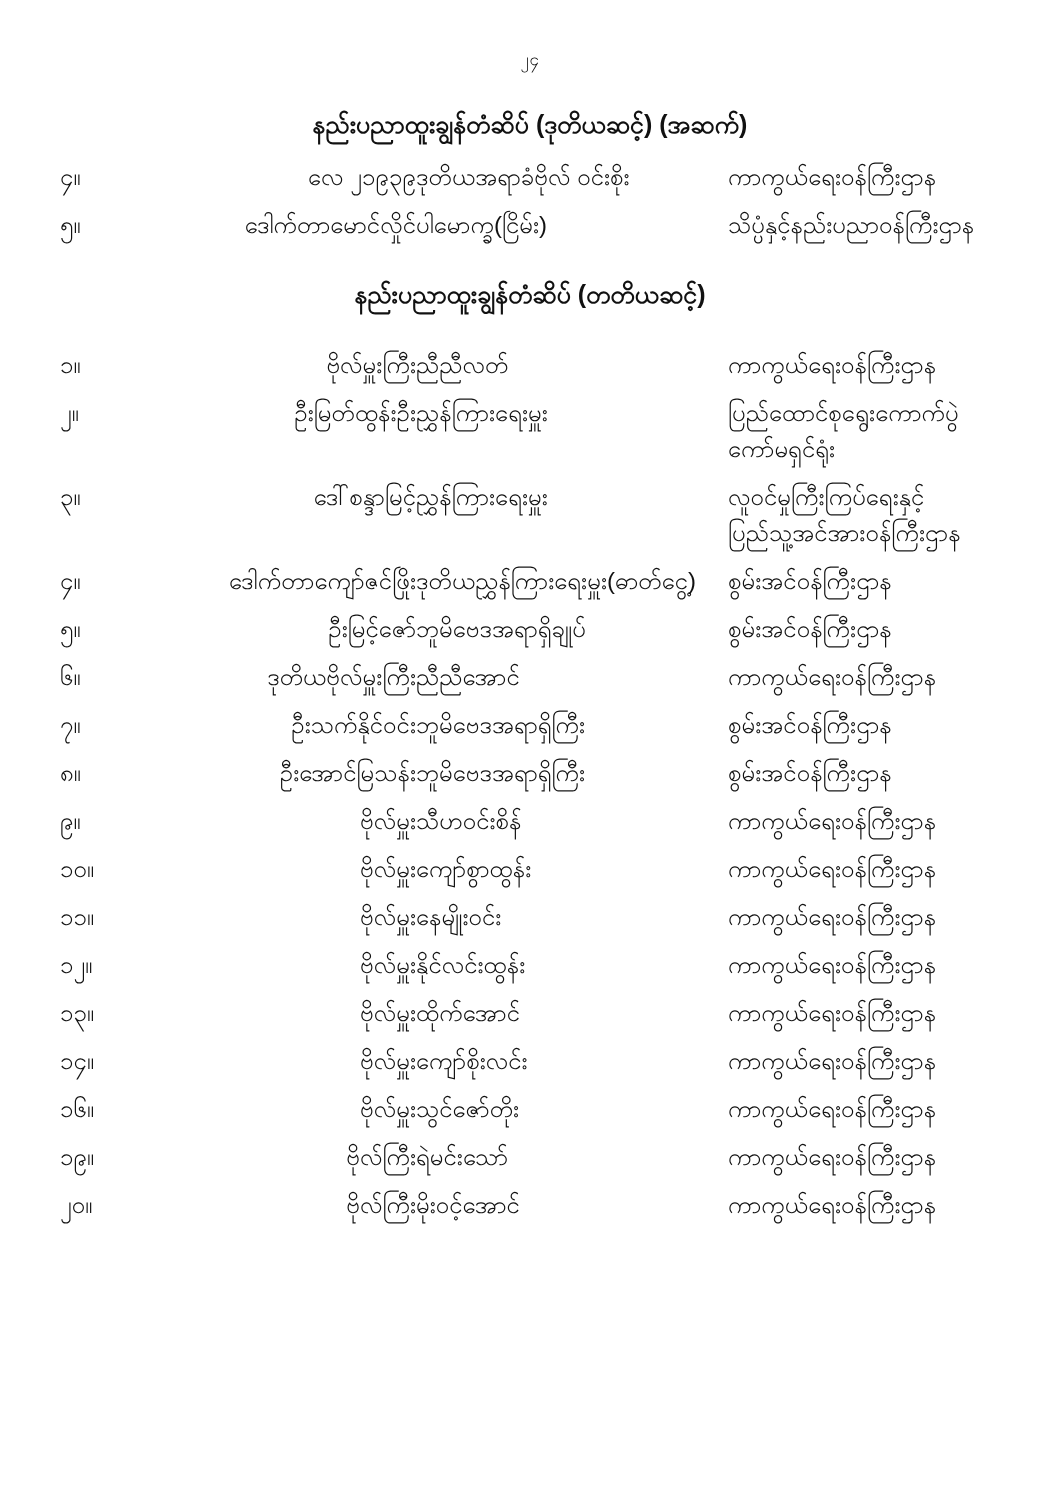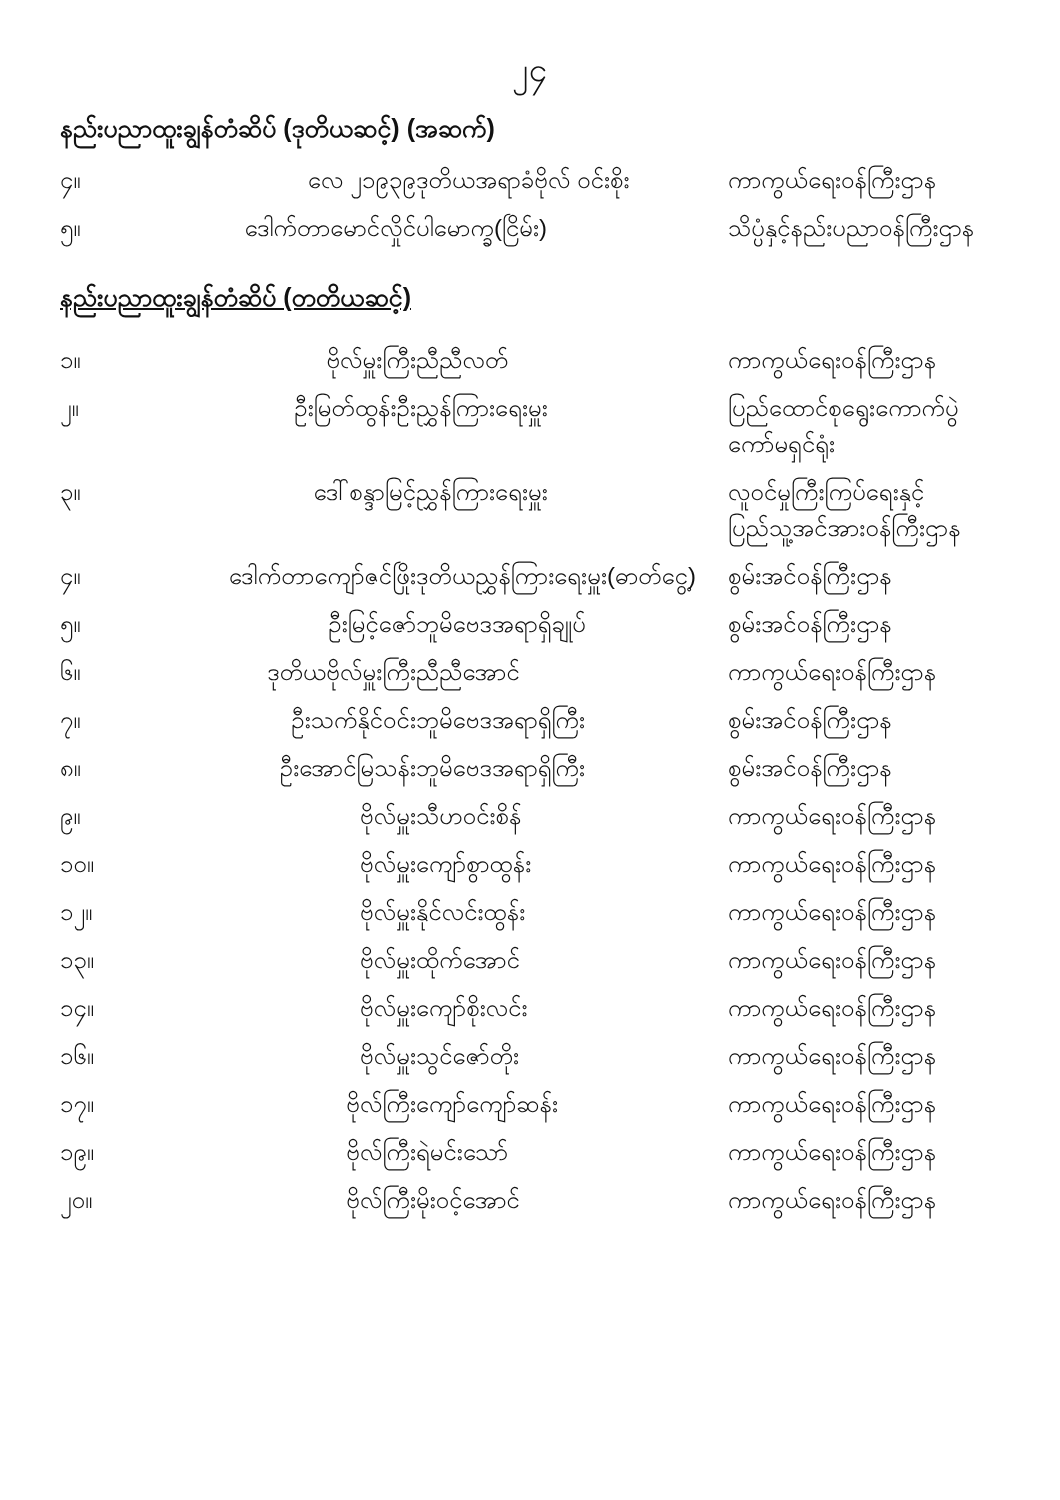--- a/index.html
+++ b/index.html
@@ -17,36 +17,35 @@
   }
   .page {
     width: 1060px;
     height: 1500px;
     box-sizing: border-box;
     padding: 50px 60px 40px 60px;
     position: relative;
   }
   .page-number {
     text-align: center;
-    font-size: 33px;
+    font-size: 17px;
     line-height: 1.2;
-    margin: 0 0 22px 0;
+    margin: 0 0 38px 0;
     letter-spacing: 0.5px;
   }
   .section-heading {
-    text-align: left;
+    text-align: center;
     font-size: 25px;
     font-weight: bold;
     margin: 8px 0 14px 0;
     line-height: 1.35;
   }
   .section-heading.second {
     margin-top: 26px;
-    margin-bottom: 24px;
-    text-decoration: underline;
+    margin-bottom: 32px;
   }
   table.roster {
     width: 100%;
     border-collapse: collapse;
     table-layout: fixed;
   }
   table.roster td {
     vertical-align: top;
     font-size: 24px;
     line-height: 1.5;
@@ -167,20 +166,26 @@
         <td class="col-rank">သီဟဝင်းစိန်</td>
         <td class="col-dept">ကာကွယ်ရေးဝန်ကြီးဌာန</td>
       </tr>
       <tr>
         <td class="col-no">၁၀။</td>
         <td class="col-name">ဗိုလ်မှူး</td>
         <td class="col-rank">ကျော်စွာထွန်း</td>
         <td class="col-dept">ကာကွယ်ရေးဝန်ကြီးဌာန</td>
       </tr>
       <tr>
+        <td class="col-no">၁၁။</td>
+        <td class="col-name">ဗိုလ်မှူး</td>
+        <td class="col-rank">နေမျိုးဝင်း</td>
+        <td class="col-dept">ကာကွယ်ရေးဝန်ကြီးဌာန</td>
+      </tr>
+      <tr>
         <td class="col-no">၁၂။</td>
         <td class="col-name">ဗိုလ်မှူး</td>
         <td class="col-rank">နိုင်လင်းထွန်း</td>
         <td class="col-dept">ကာကွယ်ရေးဝန်ကြီးဌာန</td>
       </tr>
       <tr>
         <td class="col-no">၁၃။</td>
         <td class="col-name">ဗိုလ်မှူး</td>
         <td class="col-rank">ထိုက်အောင်</td>
         <td class="col-dept">ကာကွယ်ရေးဝန်ကြီးဌာန</td>
@@ -188,26 +193,20 @@
       <tr>
         <td class="col-no">၁၄။</td>
         <td class="col-name">ဗိုလ်မှူး</td>
         <td class="col-rank">ကျော်စိုးလင်း</td>
         <td class="col-dept">ကာကွယ်ရေးဝန်ကြီးဌာန</td>
       </tr>
       <tr>
         <td class="col-no">၁၆။</td>
         <td class="col-name">ဗိုလ်မှူး</td>
         <td class="col-rank">သွင်ဇော်တိုး</td>
-        <td class="col-dept">ကာကွယ်ရေးဝန်ကြီးဌာန</td>
-      </tr>
-      <tr>
-        <td class="col-no">၁၇။</td>
-        <td class="col-name">ဗိုလ်ကြီး</td>
-        <td class="col-rank">ကျော်ကျော်ဆန်း</td>
         <td class="col-dept">ကာကွယ်ရေးဝန်ကြီးဌာန</td>
       </tr>
       <tr>
         <td class="col-no">၁၉။</td>
         <td class="col-name">ဗိုလ်ကြီး</td>
         <td class="col-rank">ရဲမင်းသော်</td>
         <td class="col-dept">ကာကွယ်ရေးဝန်ကြီးဌာန</td>
       </tr>
       <tr>
         <td class="col-no">၂၀။</td>

